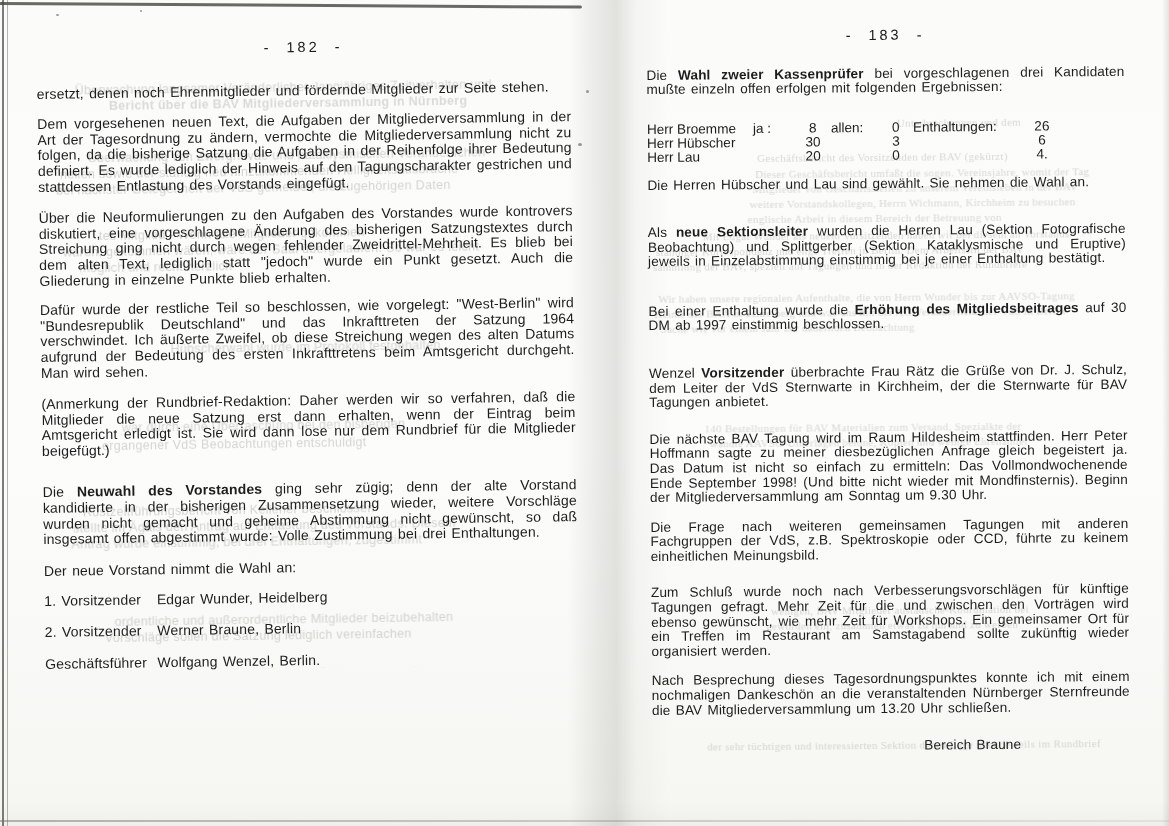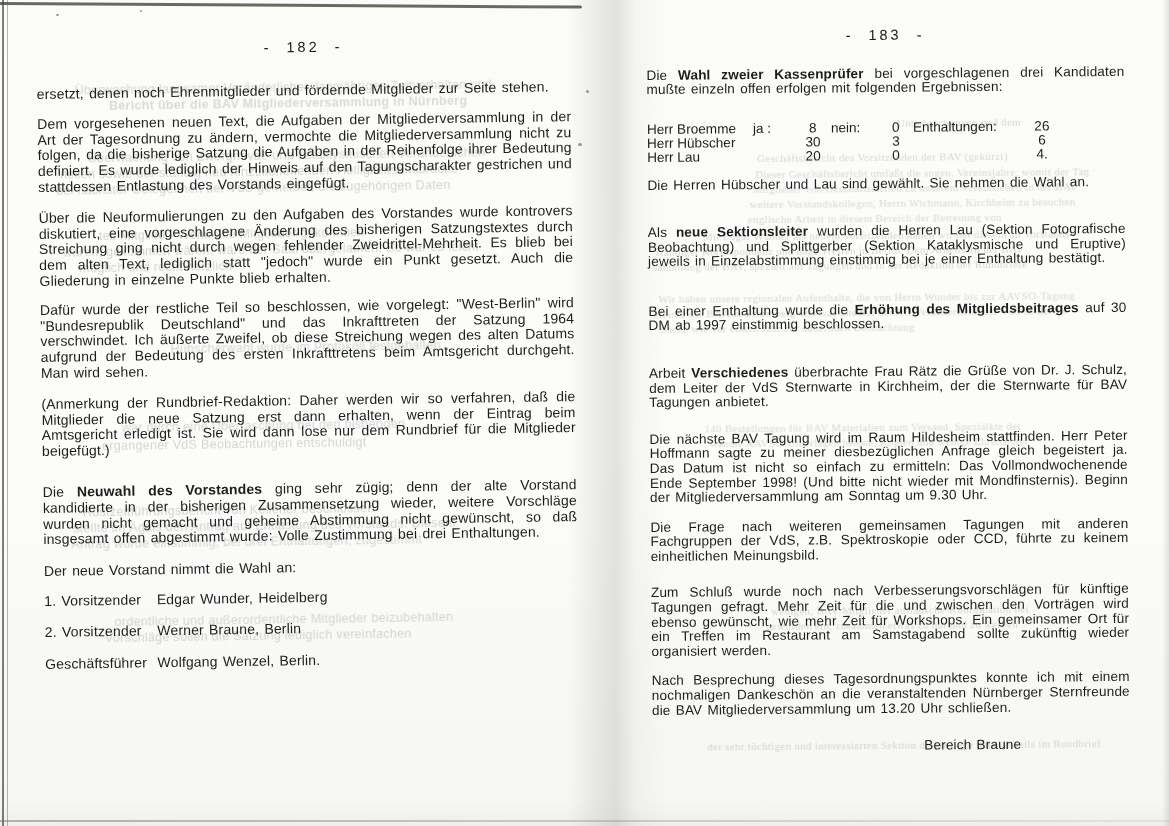--- a/index.html
+++ b/index.html
@@ -130,21 +130,21 @@
         <div class="ghost" style="left: 60px; top: 725px;">schönsten Abende sollten dann auch im Beisammensein am ersten Rundbrief kommen</div>
       </div>
     <div class="page-number">- 183 -</div>
     <div class="content">
         <p class="para"><span>Die </span><b>Wahl zweier Kassenprüfer</b><span> bei vorgeschlagenen drei Kandidaten mußte einzeln offen erfolgen mit folgenden Ergebnissen:</span></p>
         <div class="vote-table" style="margin-top: 25px;">
           <div class="vrow">
             <span class="name">Herr Broemme</span>
             <span class="label">ja :</span>
             <span class="num">8</span>
-            <span class="label">nein:</span>
+            <span class="label">allen:</span>
             <span class="num">0</span>
             <span class="label">Enthaltungen:</span>
             <span class="num">26</span>
           </div>
           <div class="vrow">
             <span class="name">Herr Hübscher</span>
             <span class="label"></span>
             <span class="num">30</span>
             <span class="label"></span>
             <span class="num">3</span>
@@ -157,21 +157,21 @@
             <span class="num">20</span>
             <span class="label"></span>
             <span class="num">0</span>
             <span class="label"></span>
             <span class="num">4.</span>
           </div>
         </div>
         <p class="para" style="margin-top: 14px;"><span>Die Herren Hübscher und Lau sind gewählt. Sie nehmen die Wahl an.</span></p>
         <p class="para" style="margin-top: 32px;"><span>Als </span><b>neue Sektionsleiter</b><span> wurden die Herren Lau (Sektion Fotografische Beobachtung) und Splittgerber (Sektion Kataklysmische und Eruptive) jeweils in Einzelabstimmung einstimmig bei je einer Enthaltung bestätigt.</span></p>
         <p class="para" style="margin-top: 35px;"><span>Bei einer Enthaltung wurde die </span><b>Erhöhung des Mitgliedsbeitrages</b><span> auf 30 DM ab 1997 einstimmig beschlossen.</span></p>
-        <p class="para" style="margin-top: 33px;"><span>Arbeit </span><b>Verschiedenes</b><span> überbrachte Frau Rätz die Grüße von Dr. J. Schulz, dem Leiter der VdS Sternwarte in Kirchheim, der die Sternwarte für BAV Tagungen anbietet.</span></p>
+        <p class="para" style="margin-top: 33px;"><span>Wenzel </span><b>Vorsitzender</b><span> überbrachte Frau Rätz die Grüße von Dr. J. Schulz, dem Leiter der VdS Sternwarte in Kirchheim, der die Sternwarte für BAV Tagungen anbietet.</span></p>
         <p class="para" style="margin-top: 22px;"><span>Die nächste BAV Tagung wird im Raum Hildesheim stattfinden. Herr Peter Hoffmann sagte zu meiner diesbezüglichen Anfrage gleich begeistert ja. Das Datum ist nicht so einfach zu ermitteln: Das Vollmondwochenende Ende September 1998! (Und bitte nicht wieder mit Mondfinsternis). Beginn der Mitgliederversammlung am Sonntag um 9.30 Uhr.</span></p>
         <p class="para" style="margin-top: 15px;"><span>Die Frage nach weiteren gemeinsamen Tagungen mit anderen Fachgruppen der VdS, z.B. Spektroskopie oder CCD, führte zu keinem einheitlichen Meinungsbild.</span></p>
         <p class="para" style="margin-top: 22px;"><span>Zum Schluß wurde noch nach Verbesserungsvorschlägen für künftige Tagungen gefragt. Mehr Zeit für die und zwischen den Vorträgen wird ebenso gewünscht, wie mehr Zeit für Workshops. Ein gemeinsamer Ort für ein Treffen im Restaurant am Samstagabend sollte zukünftig wieder organisiert werden.</span></p>
         <p class="para" style="margin-top: 15px;"><span>Nach Besprechung dieses Tagesordnungspunktes konnte ich mit einem nochmaligen Dankeschön an die veranstaltenden Nürnberger Sternfreunde die BAV Mitgliederversammlung um 13.20 Uhr schließen.</span></p>
         <p class="para nj signature" style="margin-top: 23px;"><span>Bereich Braune</span></p>
       </div>
   </div>
 
 </div>
 

